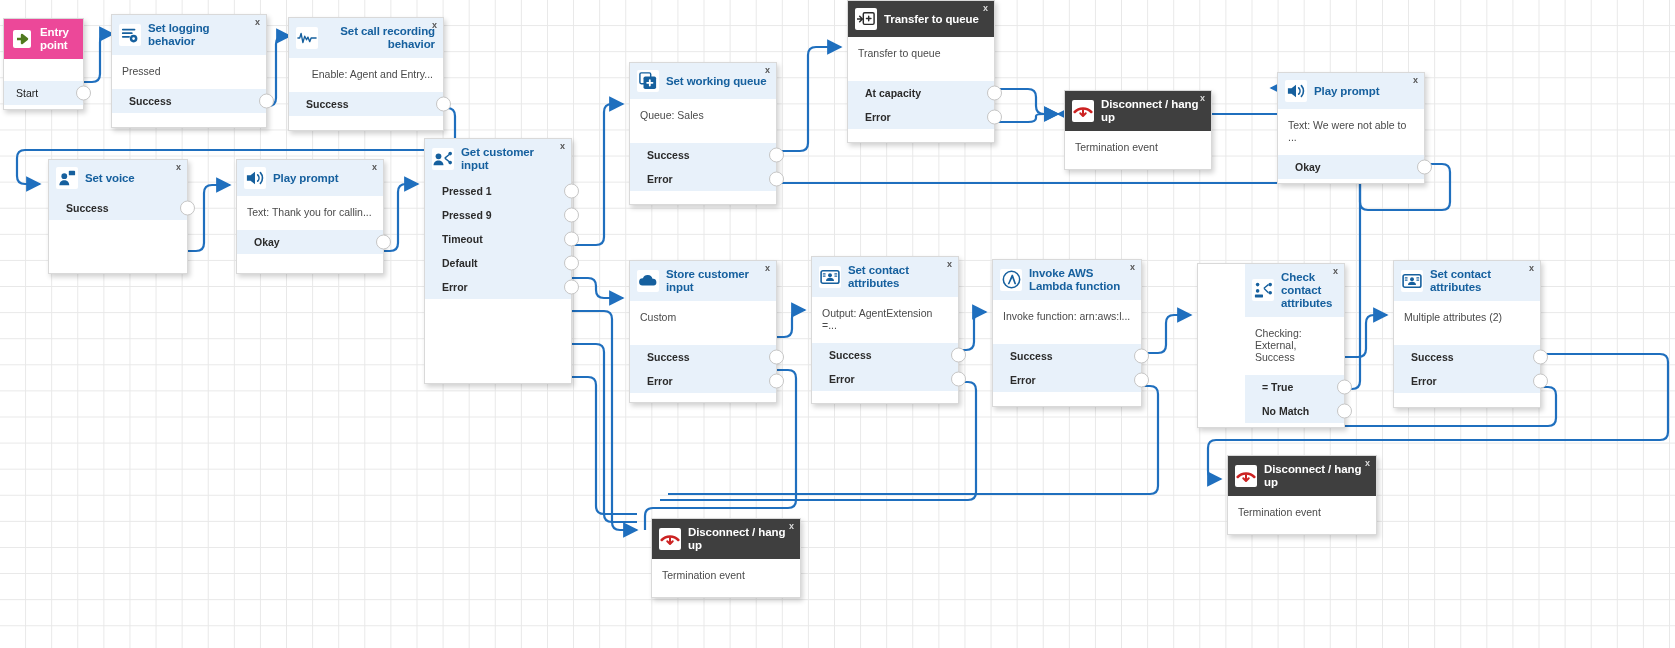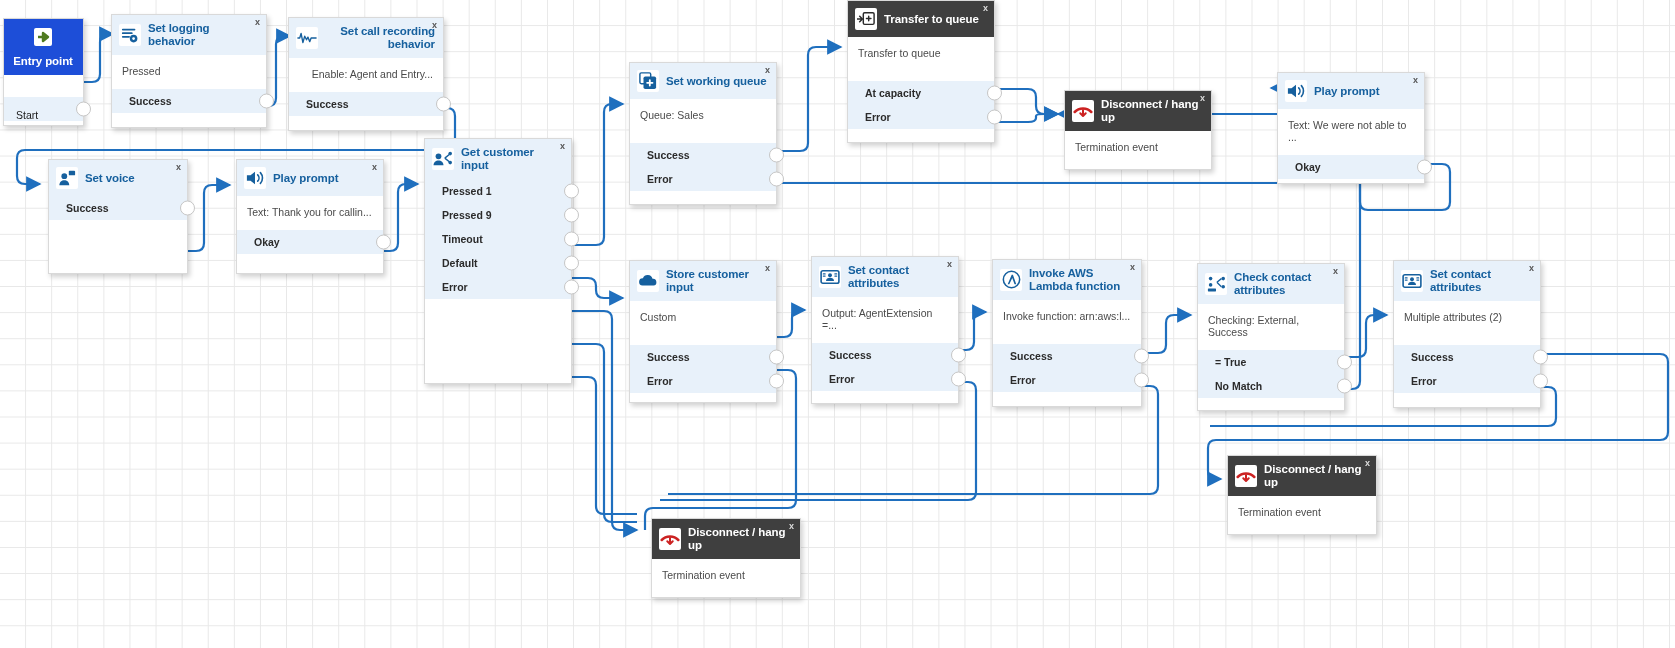--- a/index.html
+++ b/index.html
@@ -32,21 +32,21 @@
     z-index: 10;
   }
   .nhead {
     display: flex; align-items: center; gap: 7px;
     padding: 7px 8px 7px 7px;
     background: #e8f1fa;
     position: relative;
     min-height: 34px;
   }
   .nhead.dark { background: #3f3f3f; }
-  .nhead.green { background: #1d4ed8; flex-direction: column; }
+  .nhead.green { background: #ec4899; }
   .ntitle {
     font-size: 11.5px; font-weight: bold; color: #16609e;
     line-height: 1.12; letter-spacing: -0.1px;
   }
   .nhead.dark .ntitle, .nhead.green .ntitle { color: #ffffff; }
   .nclose {
     position: absolute; top: 3px; right: 6px;
     font-size: 9px; color: #555; font-weight: bold;
     cursor: pointer; line-height: 1;
   }
@@ -73,21 +73,21 @@
     padding-left: 17px;
     font-size: 10.5px; color: #2b2b2b; font-weight: bold;
   }
   .port:last-child { margin-bottom: 0; }
   .port .dot {
     position: absolute; right: -8px; top: 50%;
     transform: translateY(-50%);
     width: 15px; height: 15px; border-radius: 50%;
     background: #ffffff; border: 1px solid #c6c6c6;
   }
-  .port.start { padding-left: 12px; font-weight: normal; color:#1a1a1a;align-items:flex-end; }
+  .port.start { padding-left: 12px; font-weight: normal; color:#1a1a1a; }
   svg.gi { display:block; }
 </style>
 </head>
 <body>
 
 <div id="canvas">
 
   <svg id="wires" viewBox="0 0 1675 648" xmlns="http://www.w3.org/2000/svg">
     <defs>
       <marker id="ah" viewBox="0 0 10 10" refX="9" refY="5" markerWidth="7" markerHeight="7" orient="auto-start-reverse">
@@ -422,21 +422,21 @@
         <div class="port">
           <span>Success</span>
           <span class="dot"></span>
         </div>
         <div class="port">
           <span>Error</span>
           <span class="dot"></span>
         </div>
       </div>
     </div>
-    <div class="node" style="left: 1197px; top: 263px; width: 148px; min-height: 148px;">
+    <div class="node" style="left: 1197px; top: 263px; width: 148px; min-height: 148px; padding-left: 47px;">
       <div class="nhead">
         <span class="nicon">
           <svg class="gi" width="20" height="18" viewBox="0 0 22 20">
             <circle cx="5" cy="4" r="2" fill="#16609e"></circle>
             <circle cx="5" cy="11" r="2" fill="#16609e"></circle>
             <rect x="2" y="15" width="9" height="3.2" rx="0.6" fill="#16609e"></rect>
             <circle cx="19" cy="4" r="2" fill="#16609e"></circle>
             <circle cx="19" cy="13" r="2" fill="#16609e"></circle>
             <path d="M12 8l5-4M12 8l5 5" stroke="#16609e" stroke-width="1.5"></path>
           </svg>

